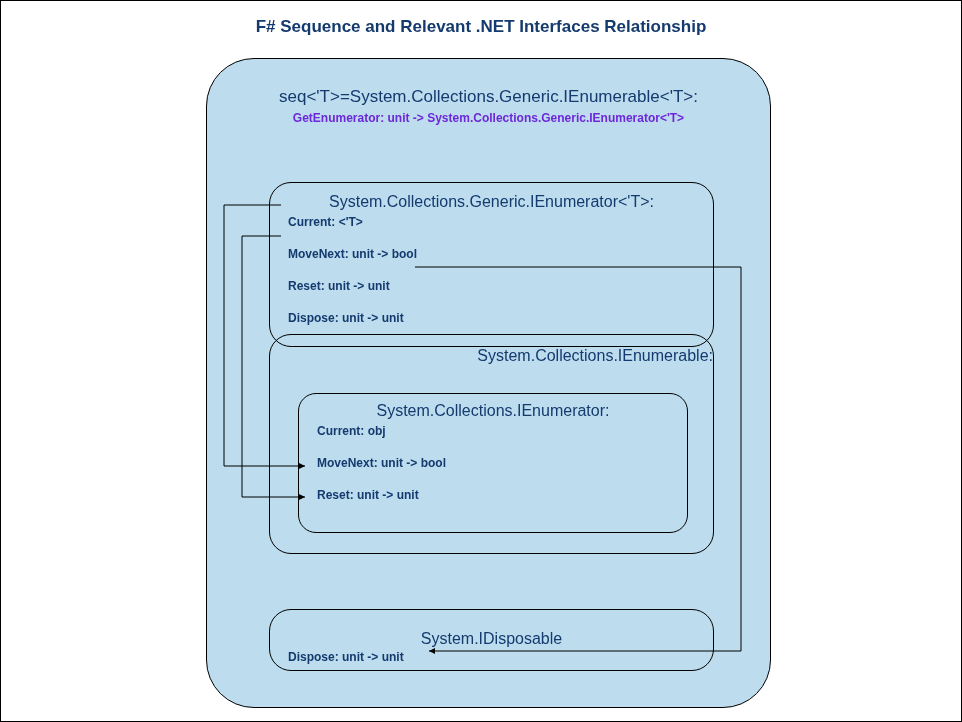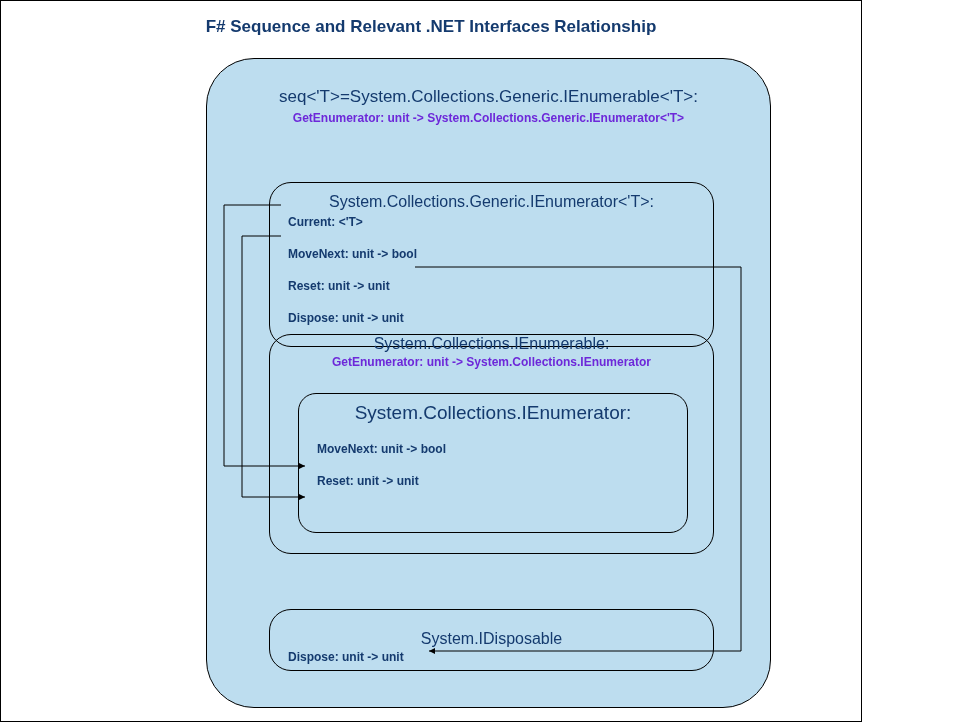--- a/index.html
+++ b/index.html
@@ -3,21 +3,21 @@
 <meta charset="utf-8">
 <style>
   * { box-sizing: border-box; }
   body {
     margin: 0;
     padding: 0;
     font-family: Arial, Helvetica, sans-serif;
     background: #fff;
   }
   .canvas {
-    width: 862px;
+    width: 962px;
     height: 722px;
     border: 1px solid #000;
     position: relative;
     background: #fff;
   }
   .title {
     position: absolute;
     top: 16px;
     left: 0;
     width: 100%;
@@ -77,25 +77,25 @@
 
     <div class="box" style="left:62px; top:78px; width:445px; height:165px;margin-top:45px;">
       <div class="heading" style="font-size:16px; margin-top:10px;">System.Collections.Generic.IEnumerator&lt;'T&gt;:</div>
       <div class="member" style="margin-top:4px;">Current: &lt;'T&gt;</div>
       <div class="member" style="margin-top:18px;">MoveNext: unit -&gt; bool</div>
       <div class="member" style="margin-top:18px;">Reset: unit -&gt; unit</div>
       <div class="member" style="margin-top:18px;">Dispose: unit -&gt; unit</div>
     </div>
 
     <div class="box" style="left:62px; top:275px; width:445px; height:220px;">
-      <div class="heading" style="font-size:16px; margin-top:0;">System.Collections.IEnumerable:</div>
-      <div class="sub" style="font-size:12px; text-align:center; margin-top:2px;">GetEnumerator: unit -&gt; System.Collections.IEnumerator</div>
+      <div class="heading" style="font-size:16px; margin-top:12px;text-align:right;">System.Collections.IEnumerable:</div>
 
       <div class="box" style="left:28px; top:58px; width:390px; height:140px; border-radius:18px;">
-        <div class="heading" style="font-size:19px; margin-top:8px;">System.Collections.IEnumerator:</div>
+        <div class="heading" style="font-size:16px; margin-top:8px;">System.Collections.IEnumerator:</div>
+        <div class="member" style="margin-top:4px;">Current: obj</div>
         <div class="member" style="margin-top:18px;">MoveNext: unit -&gt; bool</div>
         <div class="member" style="margin-top:18px;">Reset: unit -&gt; unit</div>
       </div>
     </div>
 
     <div class="box" style="left:62px; top:550px; width:445px; height:62px;">
       <div class="heading" style="font-size:16px; margin-top:20px;">System.IDisposable</div>
       <div class="member" style="margin-top:2px;">Dispose: unit -&gt; unit</div>
     </div>
 

